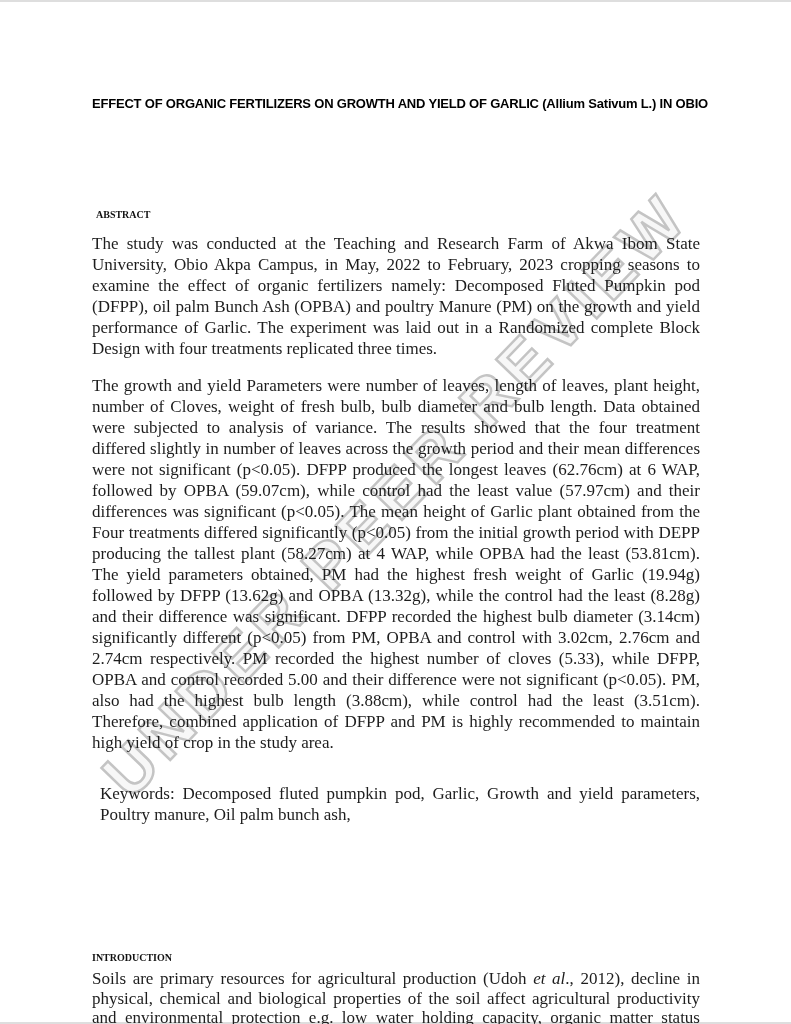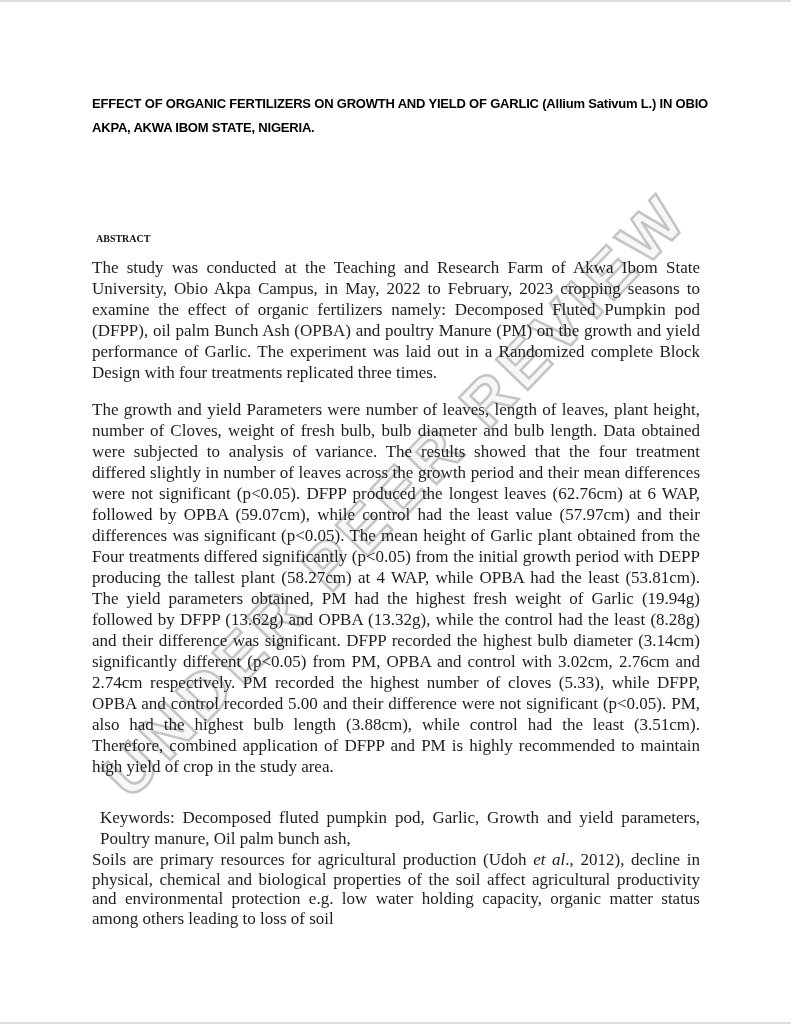--- a/index.html
+++ b/index.html
@@ -88,30 +88,30 @@
 
 <div class="page">
   <div class="edge top"></div>
 
   <div class="watermark">UNDER PEER REVIEW</div>
 
   <div class="content">
 
     <h1 class="title">
       <span class="title-line">EFFECT OF ORGANIC FERTILIZERS ON GROWTH AND YIELD OF GARLIC (Allium Sativum L.) IN OBIO</span>
-      <span class="title-line">AKPA, AKWA IBOM STATE, NIGERIA.</span>
     </h1>
 
     <h2 class="section-heading abstract-heading">ABSTRACT</h2>
 
     <p class="para p1">The study was conducted at the Teaching and Research Farm of Akwa Ibom State University, Obio Akpa Campus, in May, 2022 to February, 2023 cropping seasons to examine the effect of organic fertilizers namely: Decomposed Fluted Pumpkin pod (DFPP), oil palm Bunch Ash (OPBA) and poultry Manure (PM) on the growth and yield performance of Garlic. The experiment was laid out in a Randomized complete Block Design with four treatments replicated three times.</p>
 
     <p class="para p2">The growth and yield Parameters were number of leaves, length of leaves, plant height, number of Cloves, weight of fresh bulb, bulb diameter and bulb length. Data obtained were subjected to analysis of variance. The results showed that the four treatment differed slightly in number of leaves across the growth period and their mean differences were not significant (p&lt;0.05). DFPP produced the longest leaves (62.76cm) at 6 WAP, followed by OPBA (59.07cm), while control had the least value (57.97cm) and their differences was significant (p&lt;0.05). The mean height of Garlic plant obtained from the Four treatments differed significantly (p&lt;0.05) from the initial growth period with DEPP producing the tallest plant (58.27cm) at 4 WAP, while OPBA had the least (53.81cm). The yield parameters obtained, PM had the highest fresh weight of Garlic (19.94g) followed by DFPP (13.62g) and OPBA (13.32g), while the control had the least (8.28g) and their difference was significant. DFPP recorded the highest bulb diameter (3.14cm) significantly different (p&lt;0.05) from PM, OPBA and control with 3.02cm, 2.76cm and 2.74cm respectively. PM recorded the highest number of cloves (5.33), while DFPP, OPBA and control recorded 5.00 and their difference were not significant (p&lt;0.05). PM, also had the highest bulb length (3.88cm), while control had the least (3.51cm). Therefore, combined application of DFPP and PM is highly recommended to maintain high yield of crop in the study area.</p>
 
     <p class="para keywords">Keywords: Decomposed fluted pumpkin pod, Garlic, Growth and yield parameters, Poultry manure, Oil palm bunch ash,</p>
 
+    <h2 class="section-heading intro-heading">INTRODUCTION</h2>
 
     <p class="para intro"><span>Soils are primary resources for agricultural production (Udoh </span><span class="cite-italic">et al</span><span>., 2012), decline in physical, chemical and biological properties of the soil affect agricultural productivity and environmental protection e.g. low water holding capacity, organic matter status among others leading to loss of soil</span></p>
 
   </div>
 
   <div class="edge bottom"></div>
 </div>
 
 </body></html>

